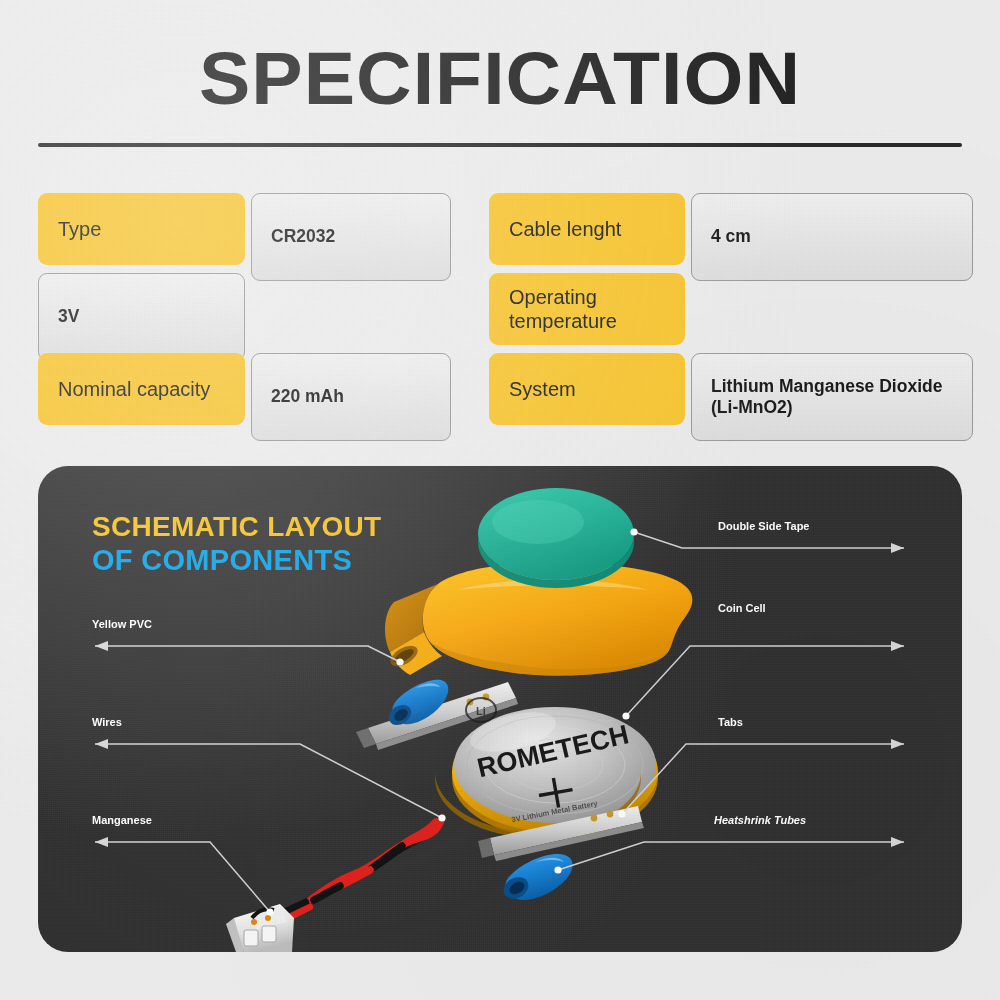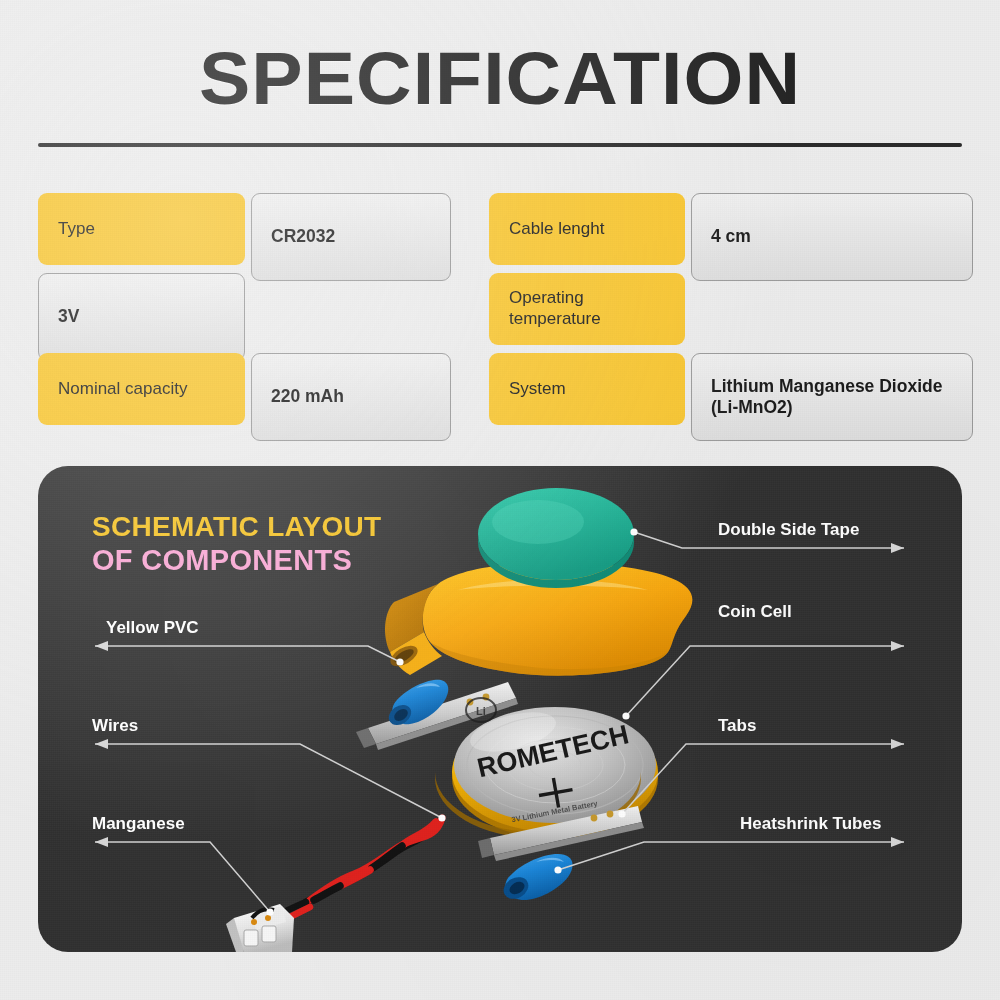--- a/index.html
+++ b/index.html
@@ -40,21 +40,21 @@
     position:absolute;left:38px;top:193px;width:924px;
     display:grid;grid-template-columns:1fr 1fr;column-gap:38px;row-gap:0;
   }
   .col{display:flex;flex-direction:column;gap:0;}
   .row{display:grid;grid-template-columns:207px 200px;column-gap:6px;height:80px;margin-bottom:0;}
   .col .row + .row{margin-top:0;}
   .label{
     background:#F8C631;border-radius:9px;
     display:flex;align-items:center;
     padding:0 20px;height:72px;
-    font-size:17px;color:#222;font-weight:400;line-height:1.22;
+    font-size:20px;color:#222;font-weight:400;line-height:1.22;
     box-sizing:border-box;
   }
   .value{
     background:#e2e2e2;border:1.4px solid #9b9b9b;border-radius:9px;
     display:flex;align-items:center;
     padding:0 19px;height:88px;
     font-size:17.5px;color:#1d1d1d;font-weight:700;line-height:1.22;
     box-sizing:border-box;
     background-image:linear-gradient(180deg,rgba(255,255,255,.45),rgba(0,0,0,.02));
   }
@@ -68,24 +68,24 @@
   }
   .panel-grain{
     position:absolute;inset:0;opacity:.55;pointer-events:none;
     background-image:
       repeating-linear-gradient(0deg,rgba(255,255,255,.035) 0 1px,transparent 1px 2px),
       repeating-linear-gradient(90deg,rgba(255,255,255,.03) 0 1px,transparent 1px 2px),
       radial-gradient(circle at 30% 30%,rgba(255,255,255,.05),transparent 60%);
   }
   .panel-heading{position:absolute;left:54px;top:44px;z-index:6;}
   .head-1{font-size:28px;font-weight:900;color:#F5C327;letter-spacing:.3px;line-height:1.18;}
-  .head-2{font-size:29px;font-weight:900;color:#f9a8d4;letter-spacing:.3px;line-height:1.18;}
+  .head-2{font-size:29px;font-weight:900;color:#0ea5e9;letter-spacing:.3px;line-height:1.18;}
 
   .callout{
-    position:absolute;color:#fff;font-size:17px;font-weight:700;z-index:7;
+    position:absolute;color:#fff;font-size:11px;font-weight:700;z-index:7;
     white-space:nowrap;
   }
 
   svg.art{position:absolute;inset:0;width:924px;height:486px;z-index:4;}
   svg.leaders{position:absolute;inset:0;width:924px;height:486px;z-index:5;}
 </style>
 </head>
 <body>
 
 <div class="page">
@@ -325,25 +325,25 @@
         <circle cx="362" cy="196" r="3.6"></circle>
         <circle cx="404" cy="352" r="3.6"></circle>
         <circle cx="232" cy="446" r="3.6"></circle>
         <circle cx="596" cy="66" r="3.6"></circle>
         <circle cx="588" cy="250" r="3.6"></circle>
         <circle cx="584" cy="348" r="3.6"></circle>
         <circle cx="520" cy="404" r="3.6"></circle>
       </g>
     </svg>
 
-    <div class="callout" style="left:54px;top:152px;margin-left:14px;">Yellow PVC</div>
+    <div class="callout" style="left:54px;top:152px;">Yellow PVC</div>
     <div class="callout" style="left:54px;top:250px;">Wires</div>
     <div class="callout" style="left:54px;top:348px;">Manganese</div>
 
     <div class="callout" style="left:680px;top:54px;">Double Side Tape</div>
     <div class="callout" style="left:680px;top:136px;">Coin Cell</div>
     <div class="callout" style="left:680px;top:250px;">Tabs</div>
-    <div class="callout" style="left:702px;top:348px;">Heatshrink Tubes</div>
+    <div class="callout" style="left:676px;top:348px;font-style:italic;">Heatshrink Tubes</div>
 
   </div>
 </div>
 
 <div class="grain"></div>
 
 </body></html>

